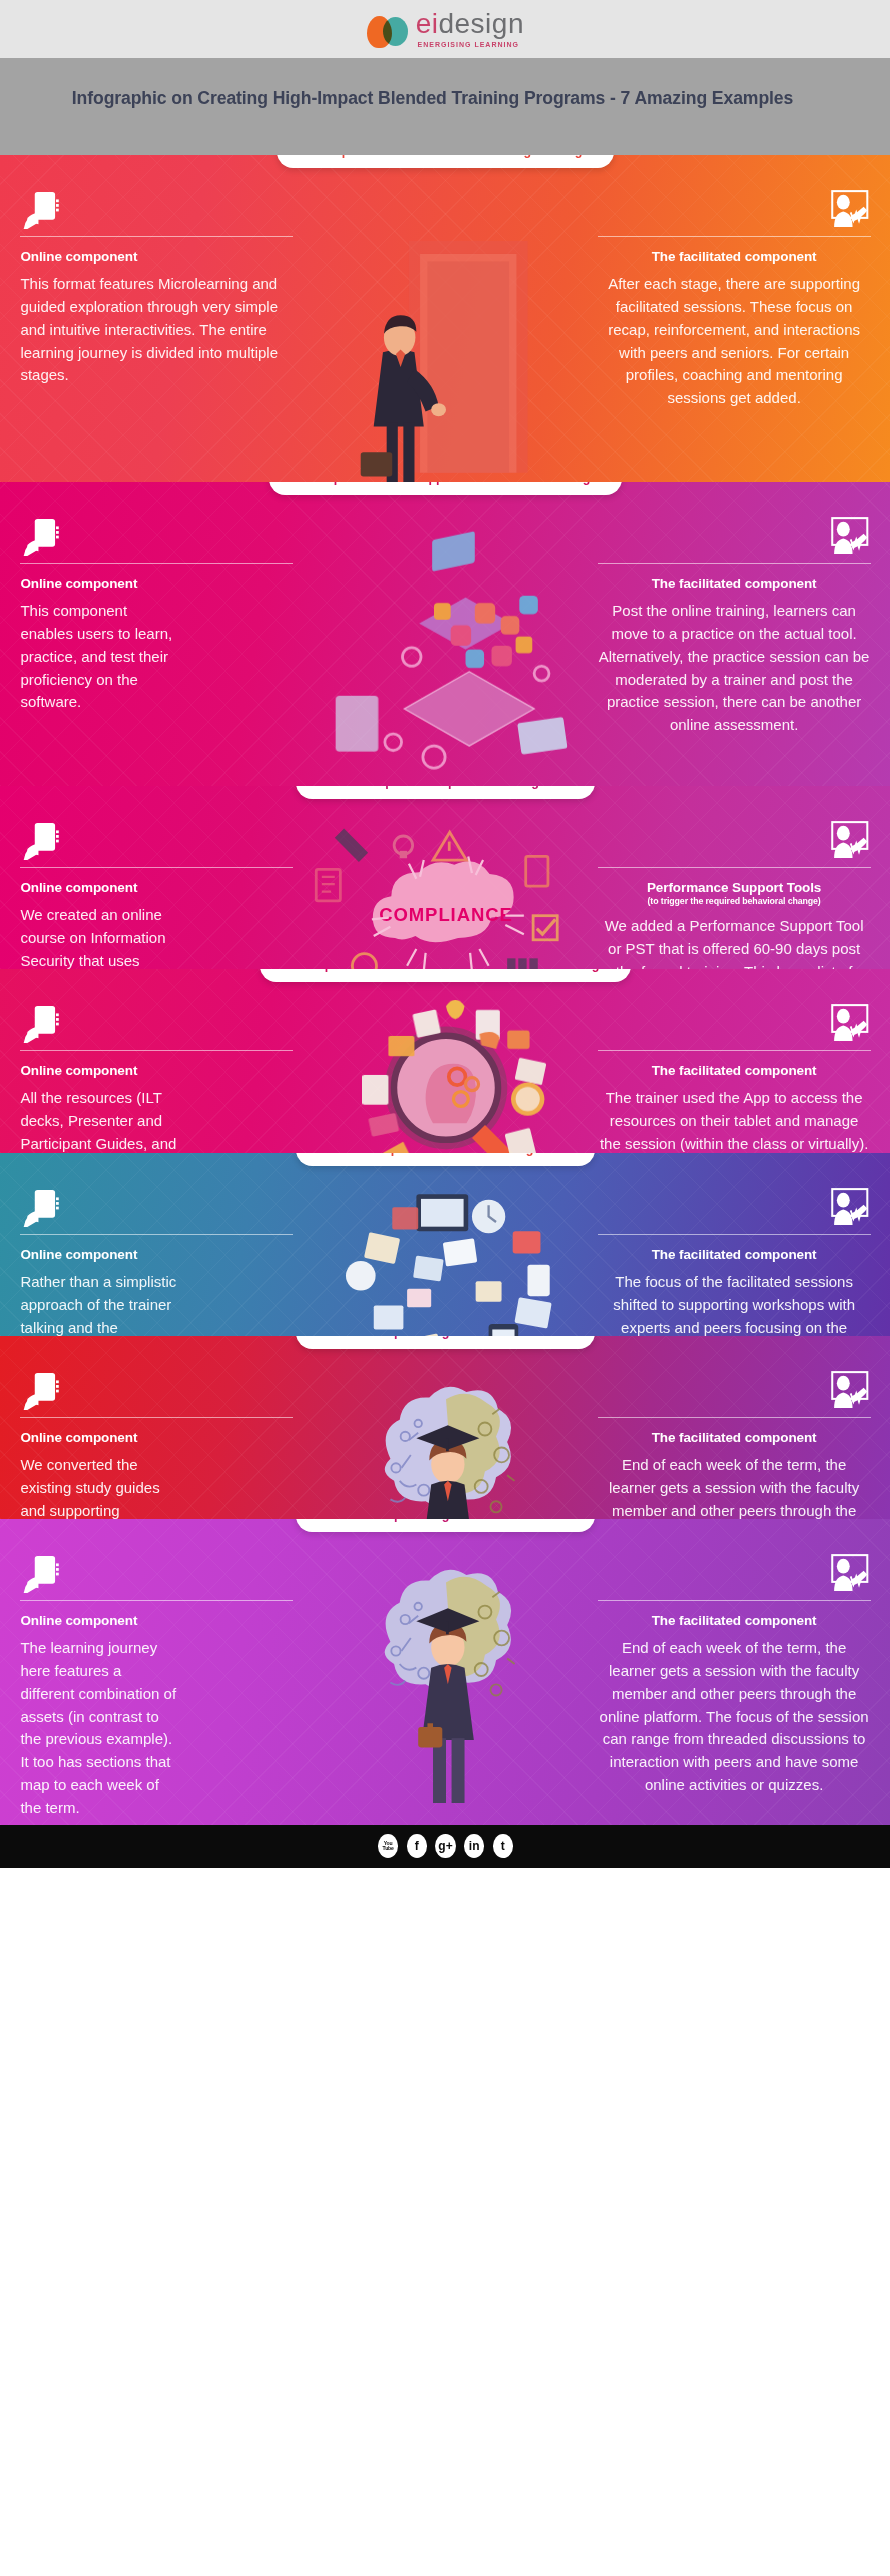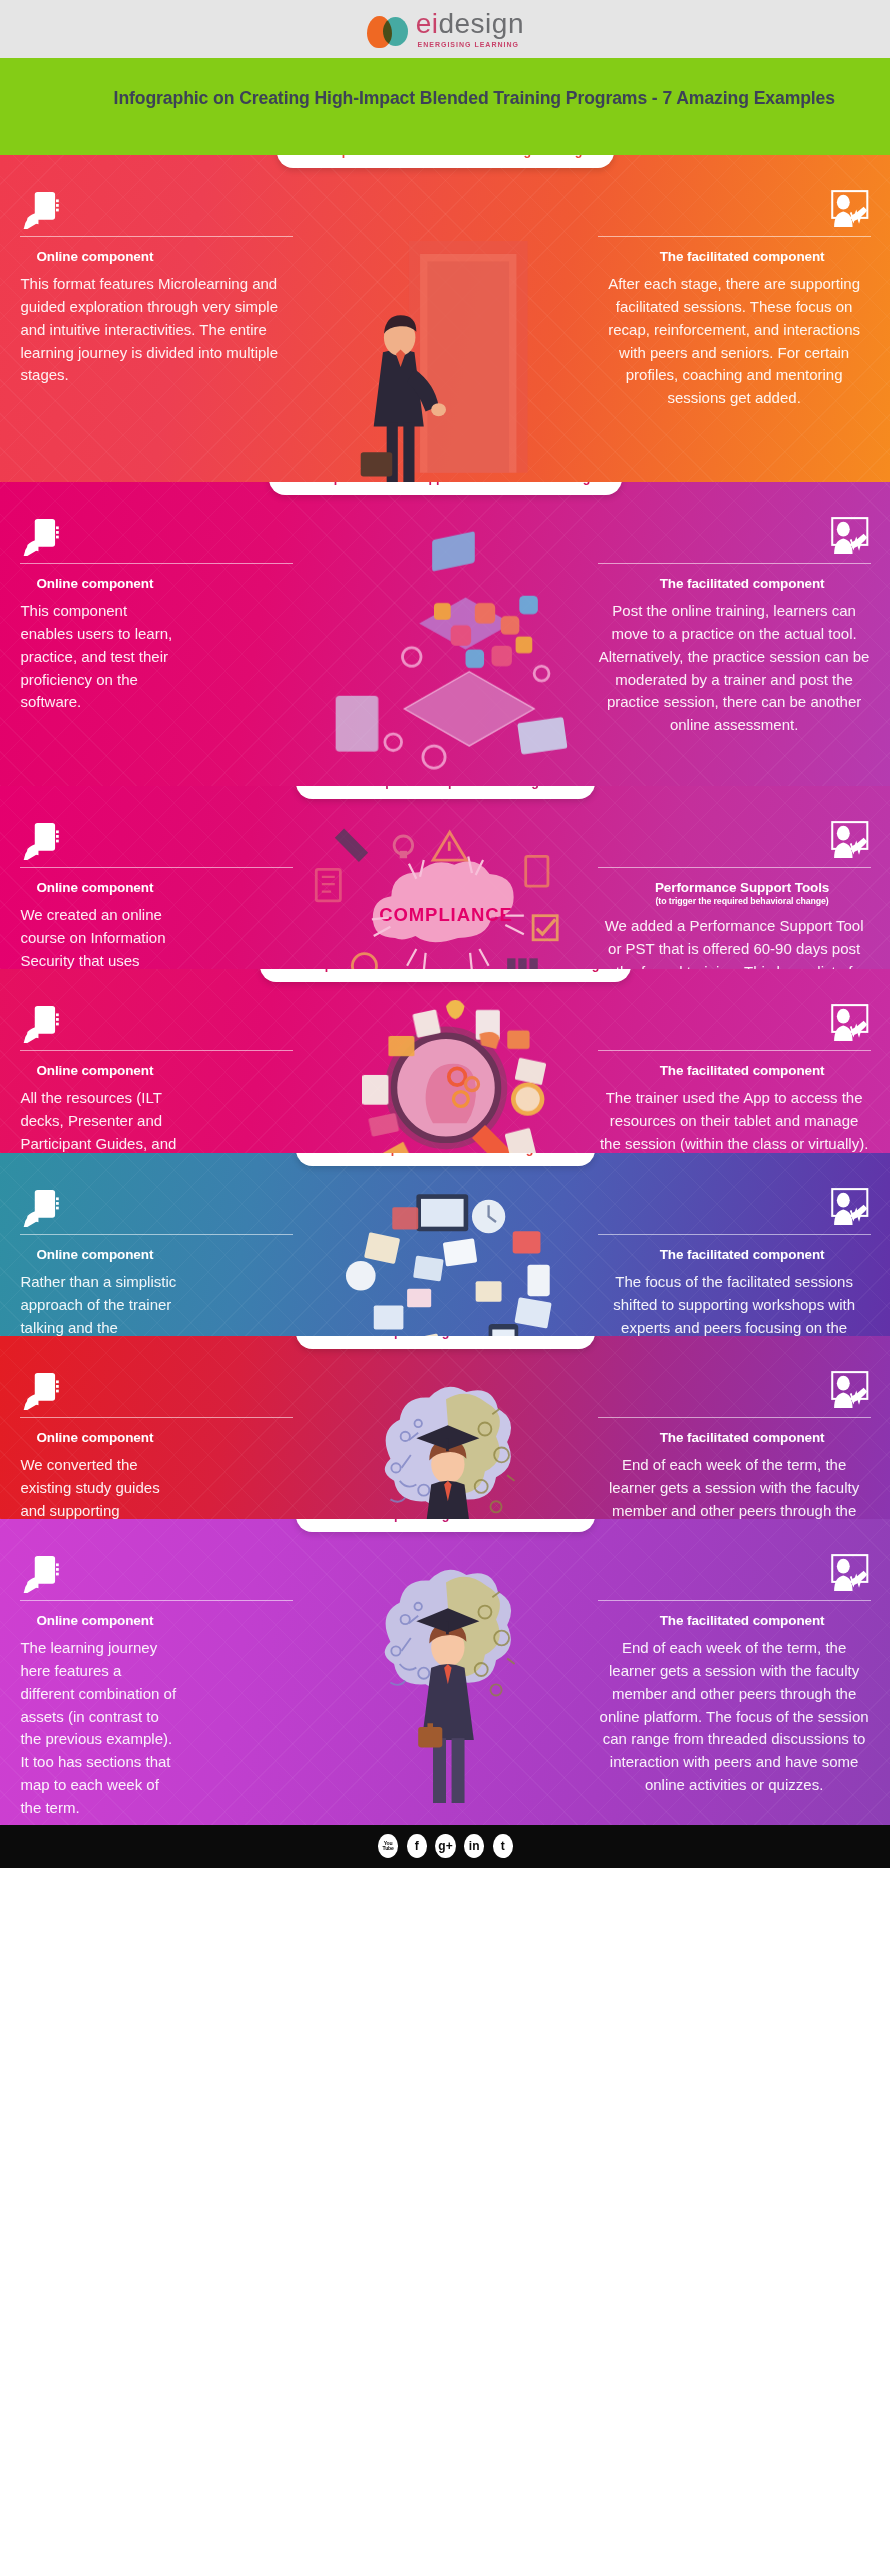--- a/index.html
+++ b/index.html
@@ -50,23 +50,23 @@
     font-size: 7px;
     letter-spacing: 1px;
     color: #c8436a;
     font-weight: bold;
     margin-top: 2.8px;
     padding-left: 1.9px;
   }
 
   
   .title-block {
-    background: #84cc16;
+    background: #a3a3a3;
     padding: 28px 56px 43px 30px;
-    text-align: right;
+    text-align: center;
   }
   .title-block h1 {
     font-size: 17.6px;
     font-weight: bold;
     color: #3c4257;
     line-height: 1.45;
     letter-spacing: -0.1px;
   }
 
   
@@ -130,21 +130,20 @@
     height: 0.9px;
     background: rgba(255,255,255,.55);
     margin-bottom: 12px;
   }
   .col h2 {
     color: #ffffff;
     font-size: 13.5px;
     font-weight: bold;
     margin-bottom: 9.3px;
     letter-spacing: -0.1px;
-    margin-left: 16px;
   }
   .col h2 .sub {
     display: block;
     font-size: 8.8px;
     font-weight: bold;
     margin-top: 0.9px;
   }
   .col p {
     color: rgba(255,255,255,.93);
     font-size: 15px;

